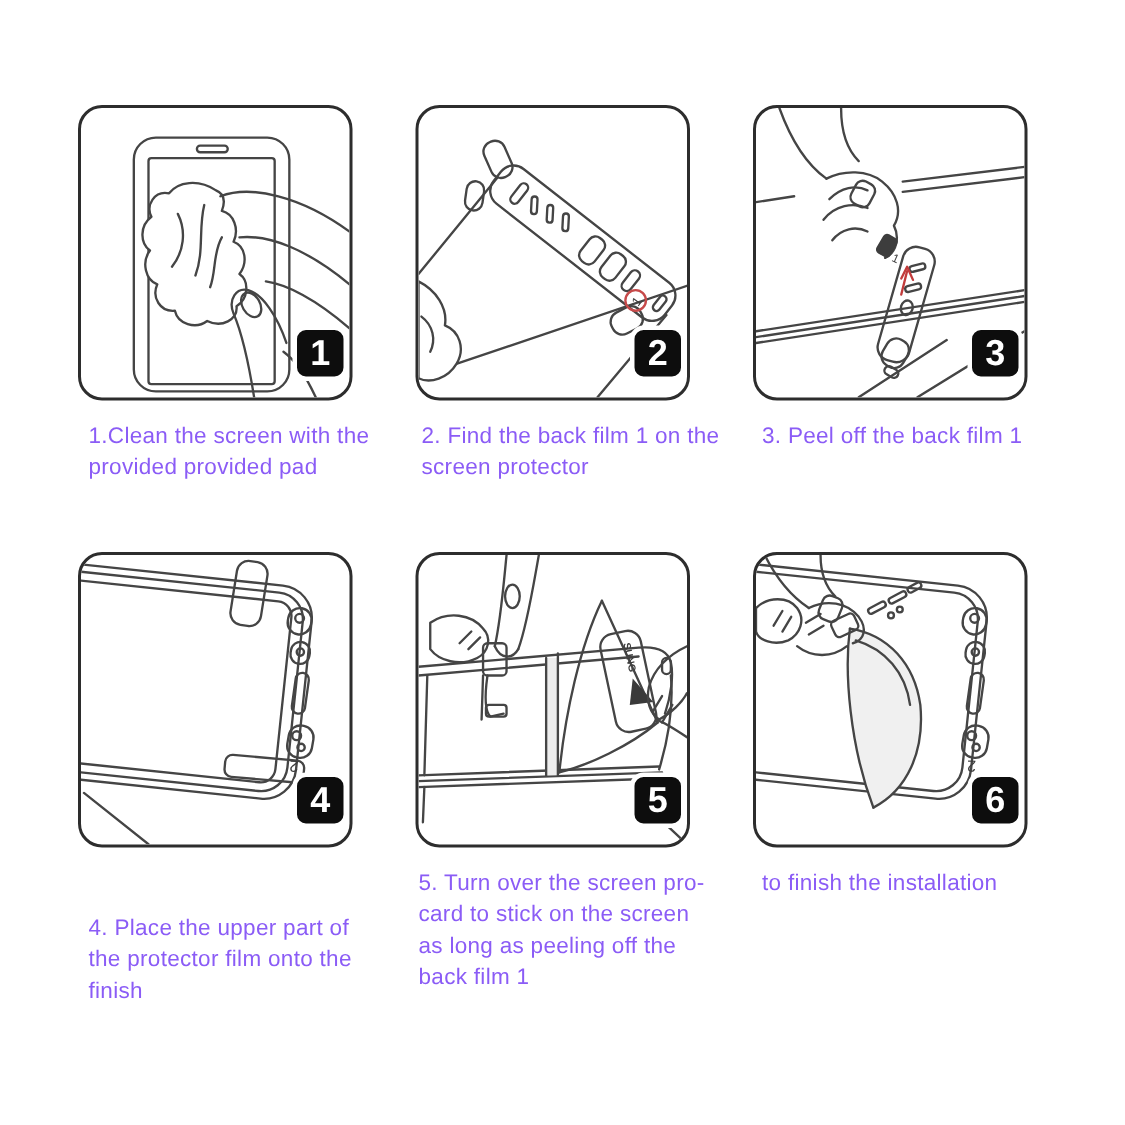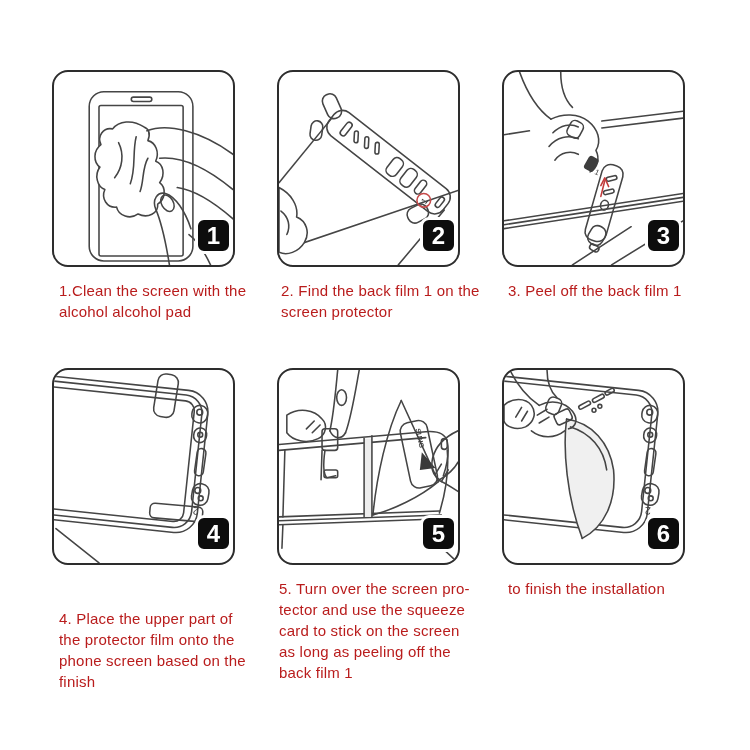--- a/index.html
+++ b/index.html
@@ -12,21 +12,21 @@
     border:2.5px solid #2d2d2d; border-radius:16px; background:#fff;
     overflow:hidden;
   }
   .panel svg { position:absolute; left:0; top:0; width:100%; height:100%; display:block; }
   .badge {
     position:absolute; right:1px; bottom:11px; width:37px; height:37px;
     box-sizing:border-box; background:#0d0d0d; border:3px solid #ffffff;
     border-radius:9px; color:#ffffff; display:flex; align-items:center;
     justify-content:center; font-size:24px; font-weight:bold; z-index:2;
   }
-  .caption { position:absolute; color:#b91c1c; font-size:15px; line-height:21px; letter-spacing:0.2px; }
+  .caption { position:absolute; color:#8b5cf6; font-size:15px; line-height:21px; letter-spacing:0.2px; }
   .caption div { white-space:nowrap; }
   #p1 { left:52px;  top:70px;  }
   #p2 { left:277px; top:70px;  }
   #p3 { left:502px; top:70px;  }
   #p4 { left:52px;  top:368px; }
   #p5 { left:277px; top:368px; }
   #p6 { left:502px; top:368px; }
   #c1 { left:59px;  top:280px; }
   #c2 { left:281px; top:280px; }
   #c3 { left:508px; top:280px; }
@@ -262,38 +262,36 @@
           <path d="M28,62 C38,70 52,70 62,62"></path>
         </g>
         <text x="142" y="150" font-size="11" fill="#3d3d3d" stroke="none" transform="rotate(182 146 145)">2</text>
       </g>
     </svg>
     <div class="badge">6</div>
   </div>
 
   <div class="caption" id="c1">
     <div>1.Clean the screen with the</div>
-    <div>alcohol alcohol pad</div>
+    <div>provided provided pad</div>
   </div>
   <div class="caption" id="c2">
     <div>2. Find the back film 1 on the</div>
     <div>screen protector</div>
   </div>
   <div class="caption" id="c3">
     <div>3. Peel off the back film 1</div>
   </div>
   <div class="caption" id="c4">
     <div>4. Place the upper part of</div>
     <div>the protector film onto the</div>
-    <div>phone screen based on the</div>
     <div>finish</div>
   </div>
   <div class="caption" id="c5">
     <div>5. Turn over the screen pro-</div>
-    <div>tector and use the squeeze</div>
     <div>card to stick on the screen</div>
     <div>as long as peeling off the</div>
     <div>back film 1</div>
   </div>
   <div class="caption" id="c6">
     <div>to finish the installation</div>
   </div>
 
 </div>
 

